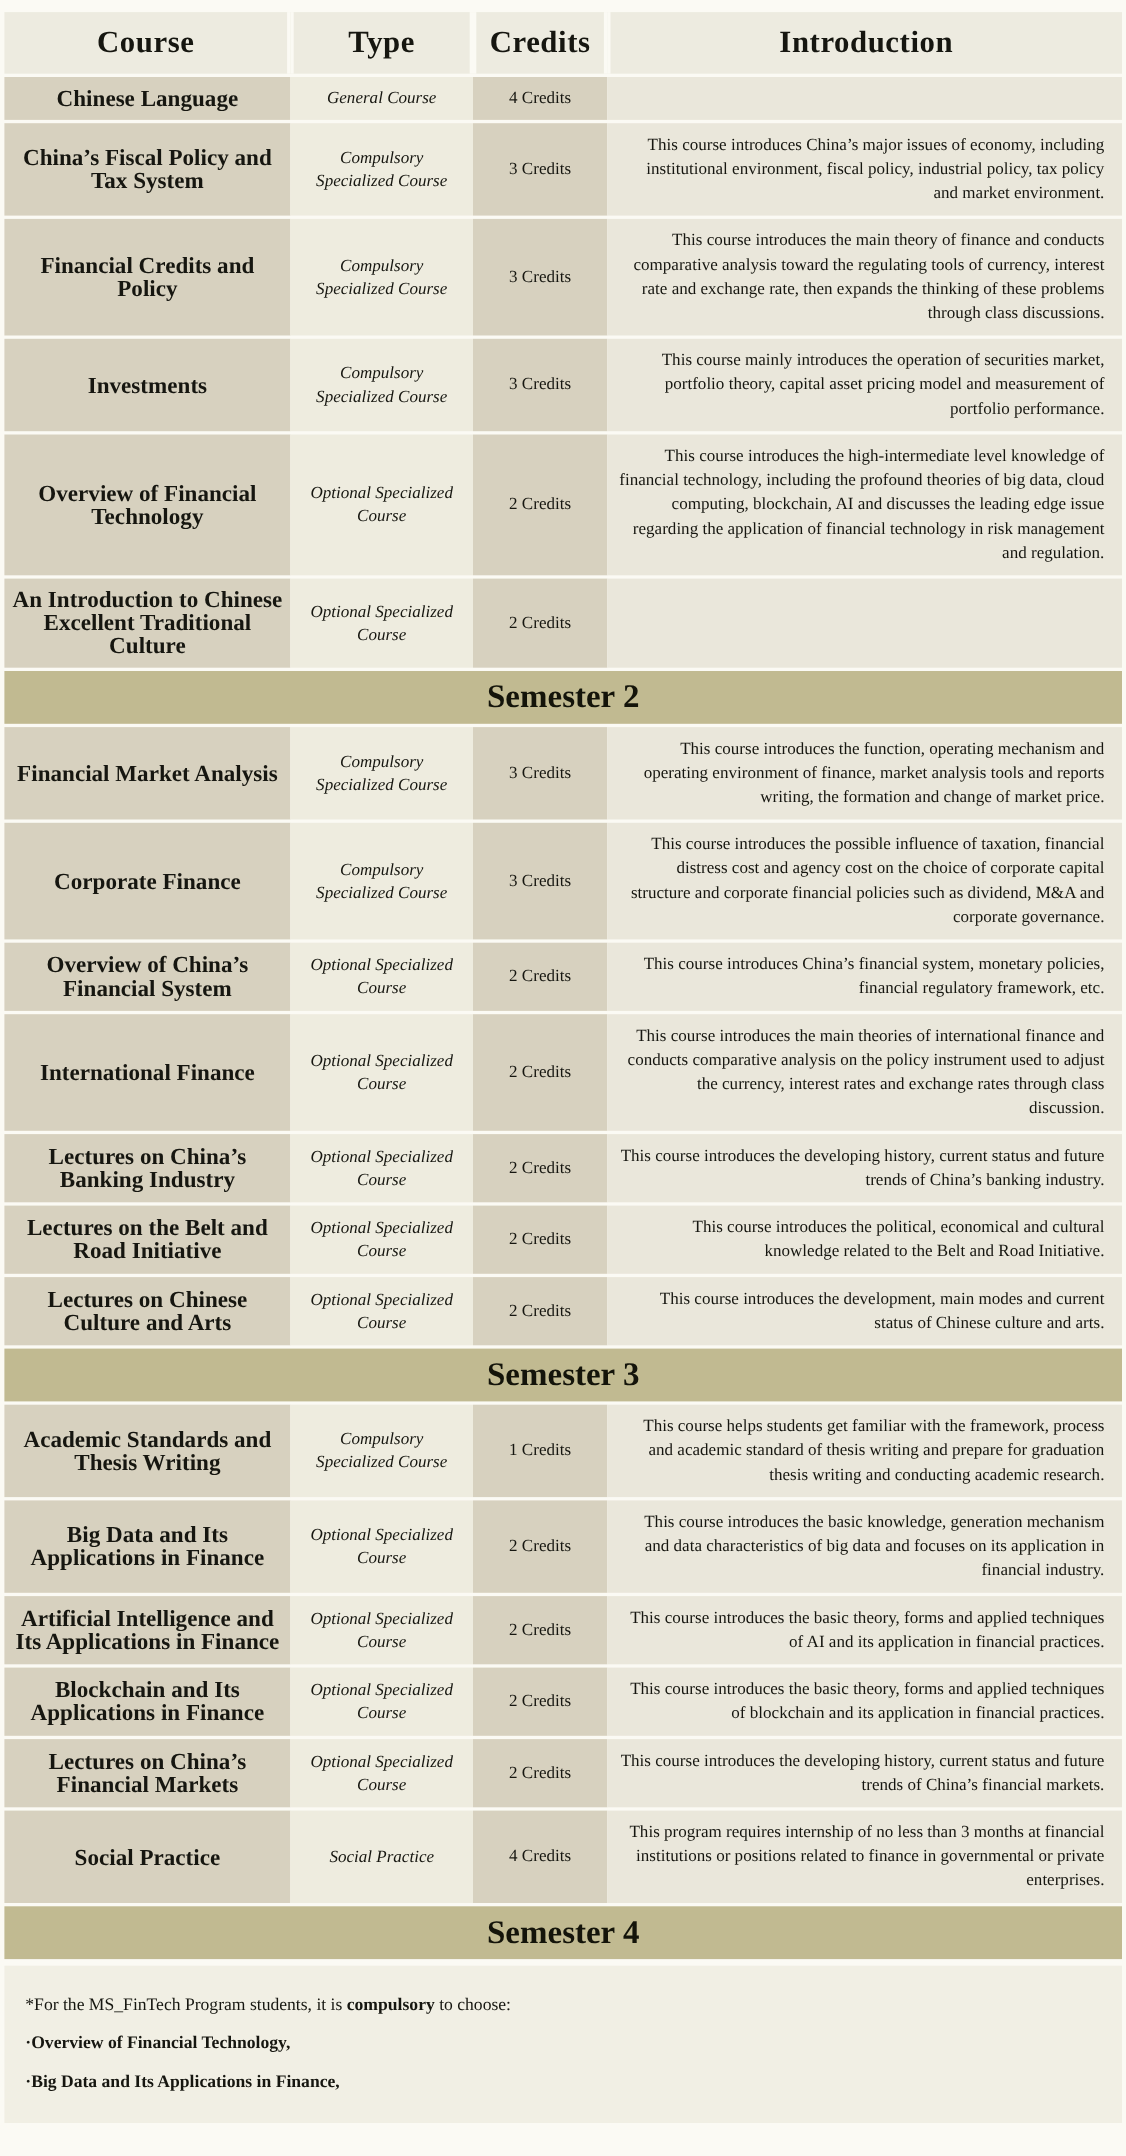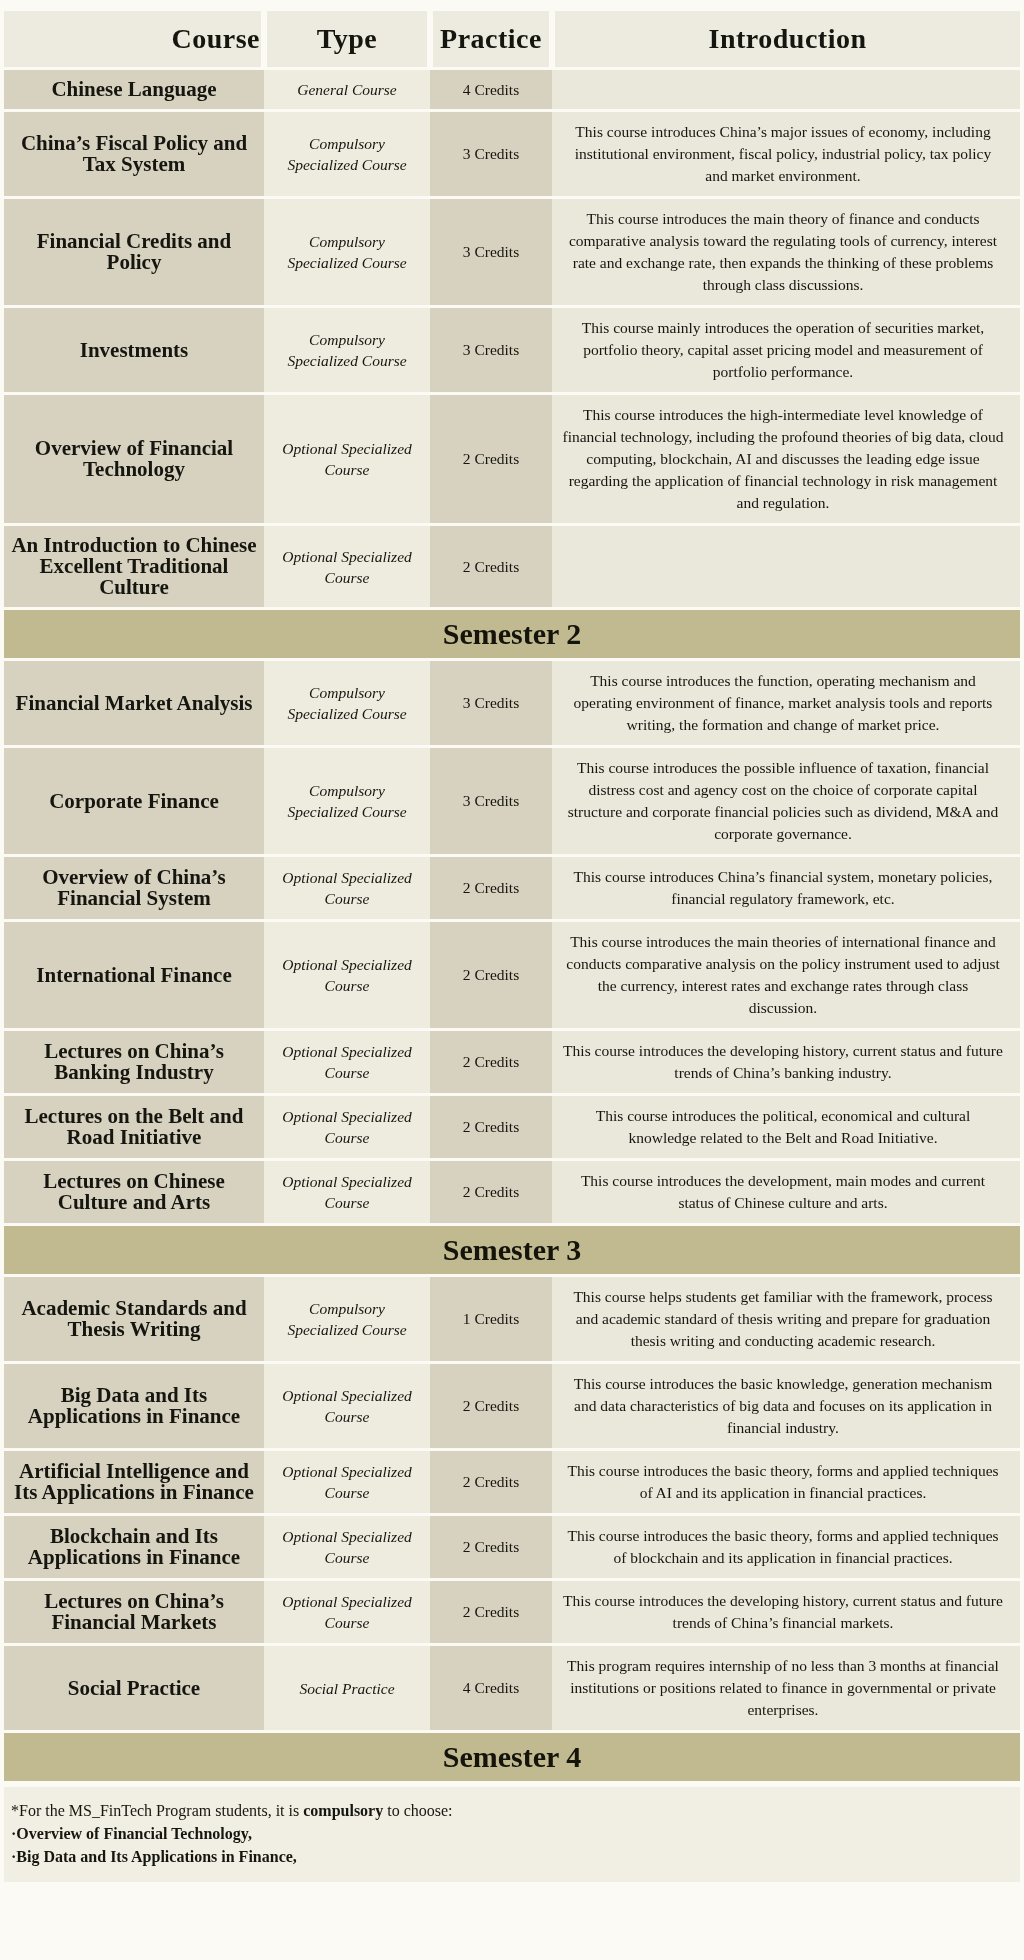--- a/index.html
+++ b/index.html
@@ -31,21 +31,21 @@
     background:var(--headerbg);
     font-size:28px;
     font-weight:bold;
     height:54px;
     text-align:center;
     vertical-align:middle;
     border-left:3px solid var(--pagebg);
     border-right:3px solid var(--pagebg);
     letter-spacing:.5px;
   }
-  thead th:first-child{border-left:none;text-align:right;}
+  thead th:first-child{border-left:none;}
   thead th:last-child{border-right:none;}
   td{vertical-align:middle;}
   td.banner-cell{
     background:var(--banner);
     font-size:30px;
     font-weight:bold;
     text-align:center;
     height:46px;
     color:#14140a;
   }
@@ -68,59 +68,59 @@
   td.c-credits{
     background:var(--tan);
     font-size:15.5px;
     text-align:center;
     padding:9px 2px;
   }
   td.c-intro{
     background:var(--introbg);
     font-size:15.5px;
     line-height:22px;
-    text-align:center;
+    text-align:right;
     padding:9px 16px 9px 10px;
     margin-left:32px;
   }
   td.c-thesis{
     background:var(--cream);
     font-size:15.5px;
     line-height:23px;
     text-align:center;
     padding:16px 28px;
     border-left:8px solid var(--pagebg);
   }
   .footnotes{
     background:var(--footbg);
     margin-top:3px;
     padding:12px 10px 14px 7px;
     font-size:16px;
     line-height:23px;
   }
-  .footnotes p{margin:0;}
+  .footnotes p{margin:12px;}
   .fn-bullet{font-weight:bold;}
 </style>
 </head>
 <body>
 
 <div class="page">
 
   <table>
     <colgroup>
       <col style="width:260px">
       <col style="width:166px">
       <col style="width:122px">
       <col>
     </colgroup>
     <thead>
       <tr>
         <th>Course</th>
         <th>Type</th>
-        <th>Practice</th>
+        <th>Credits</th>
         <th>Introduction</th>
       </tr>
     </thead>
     <tbody id="table-body">
         <tr>
           <td class="c-course">Chinese Language</td>
           <td class="c-type">General Course</td>
           <td class="c-credits">4 Credits</td>
           <td class="c-intro"></td>
         </tr>

